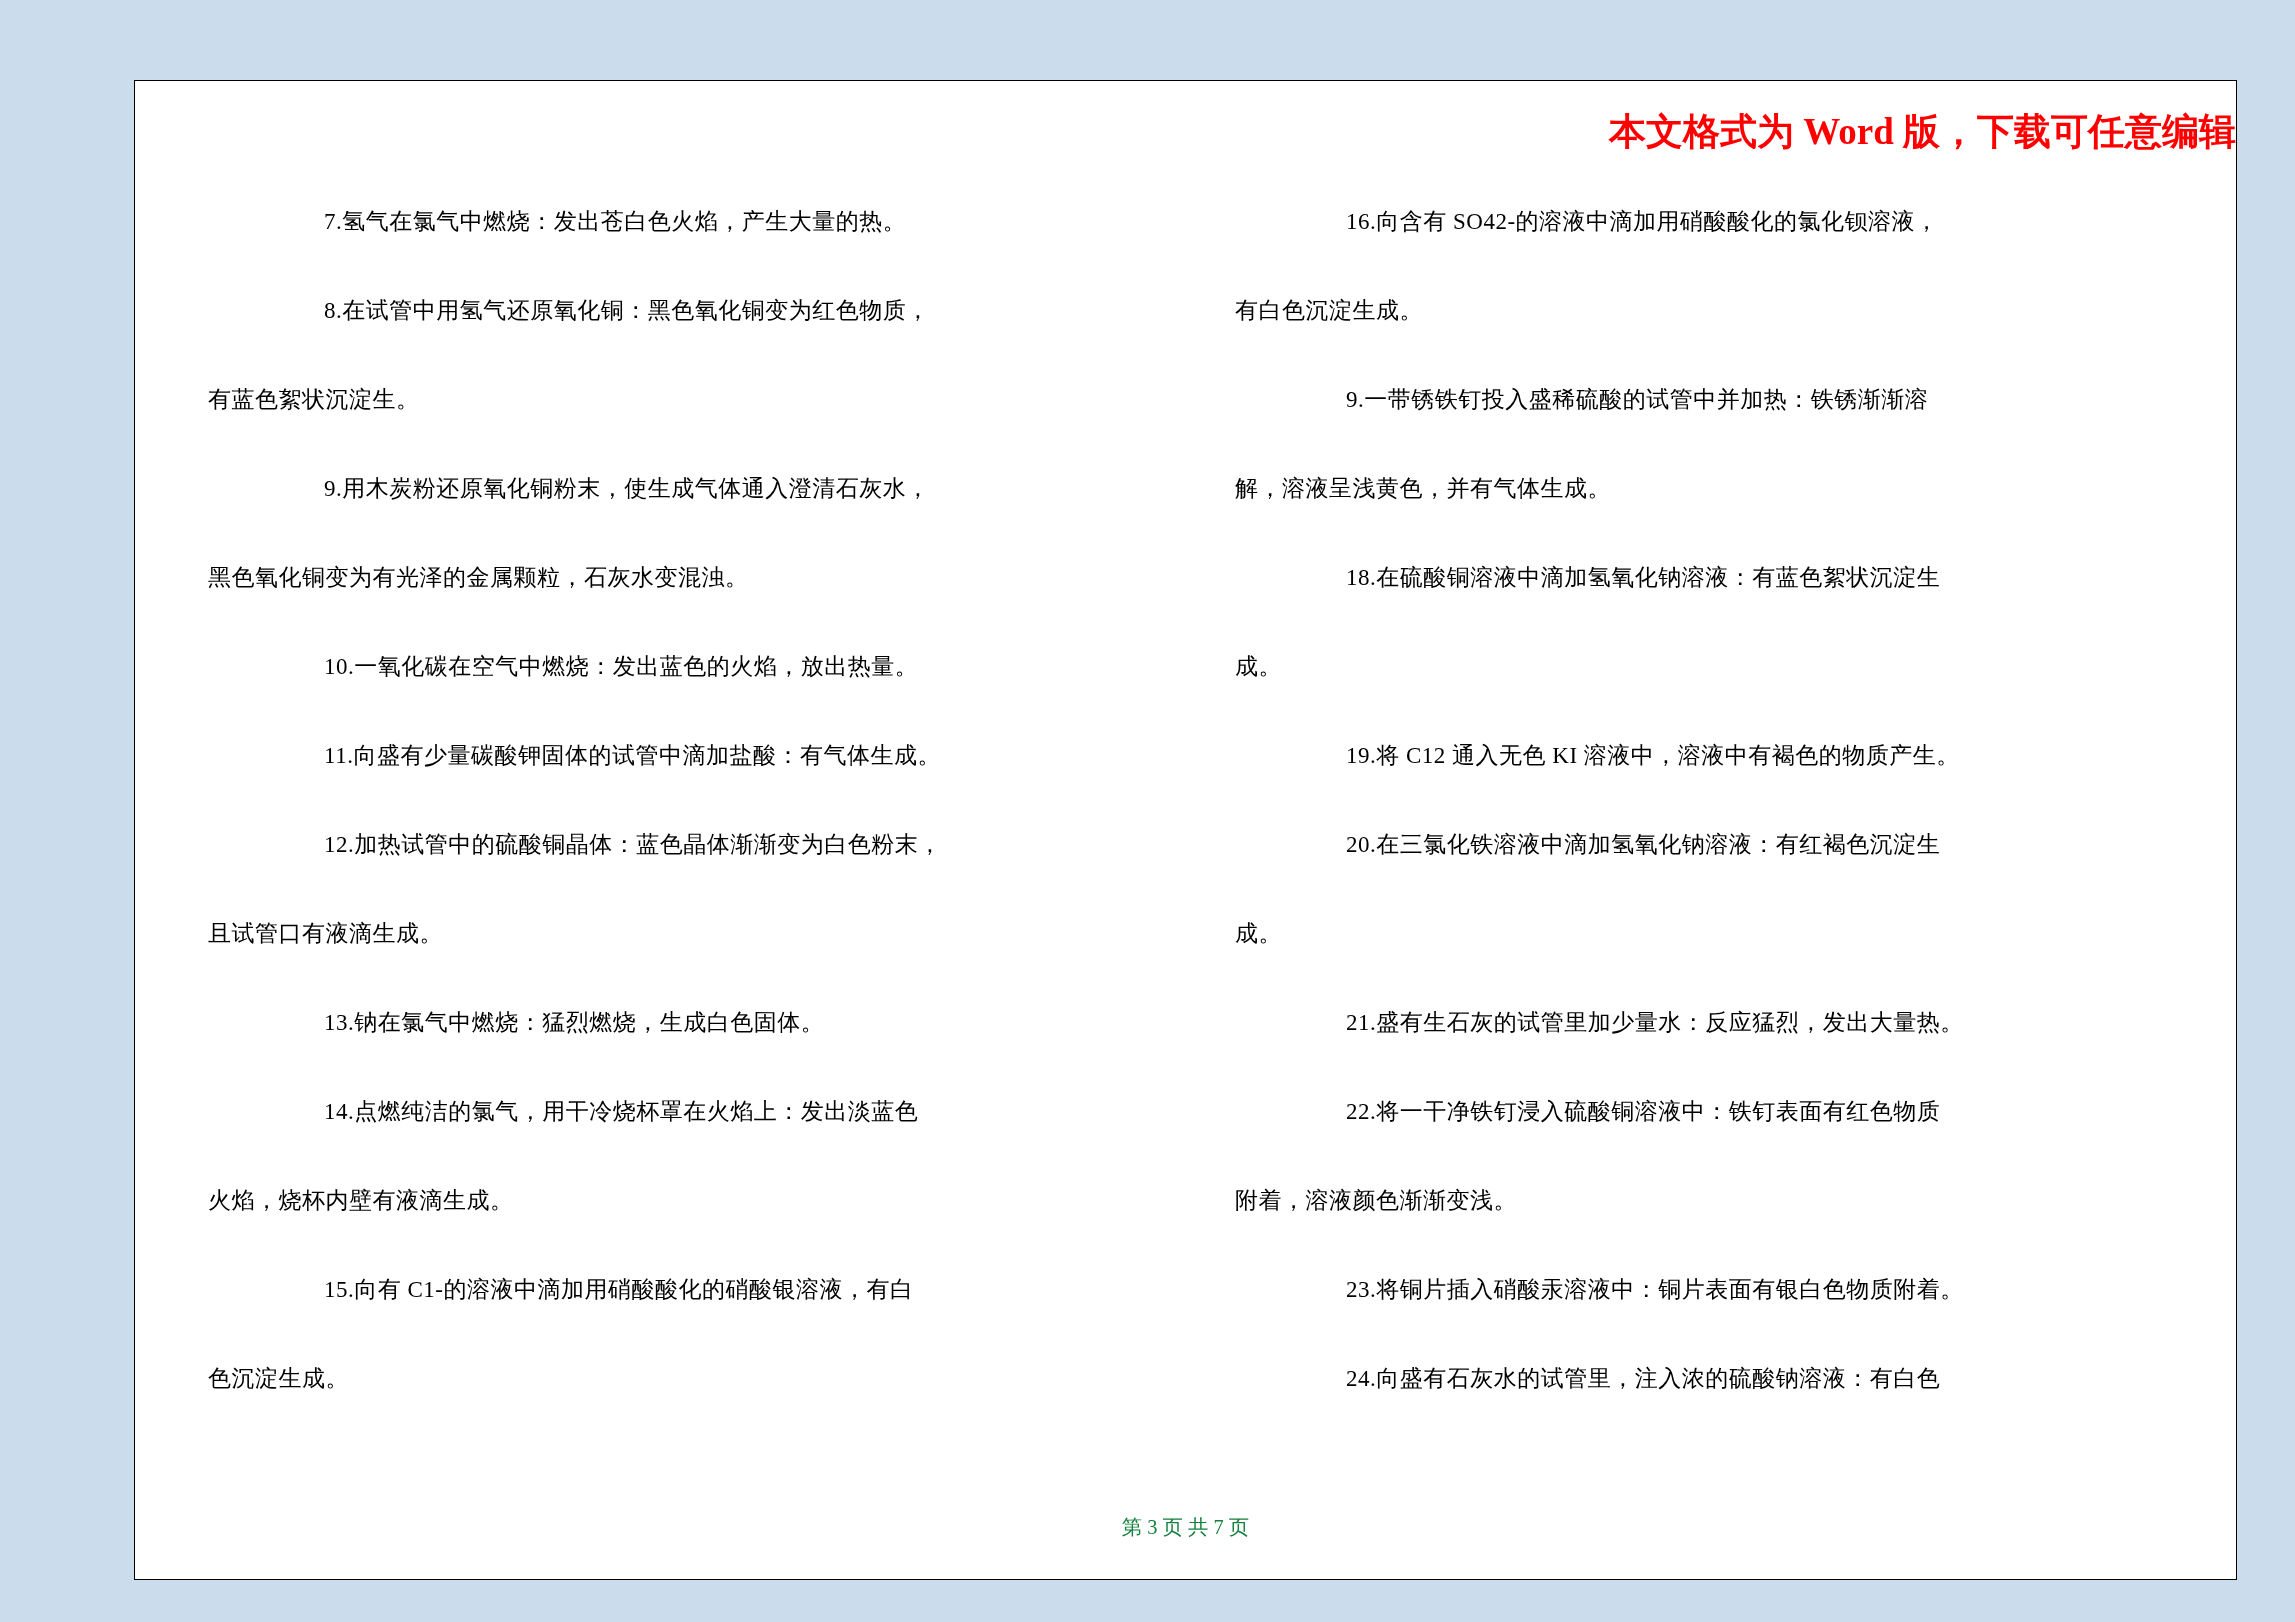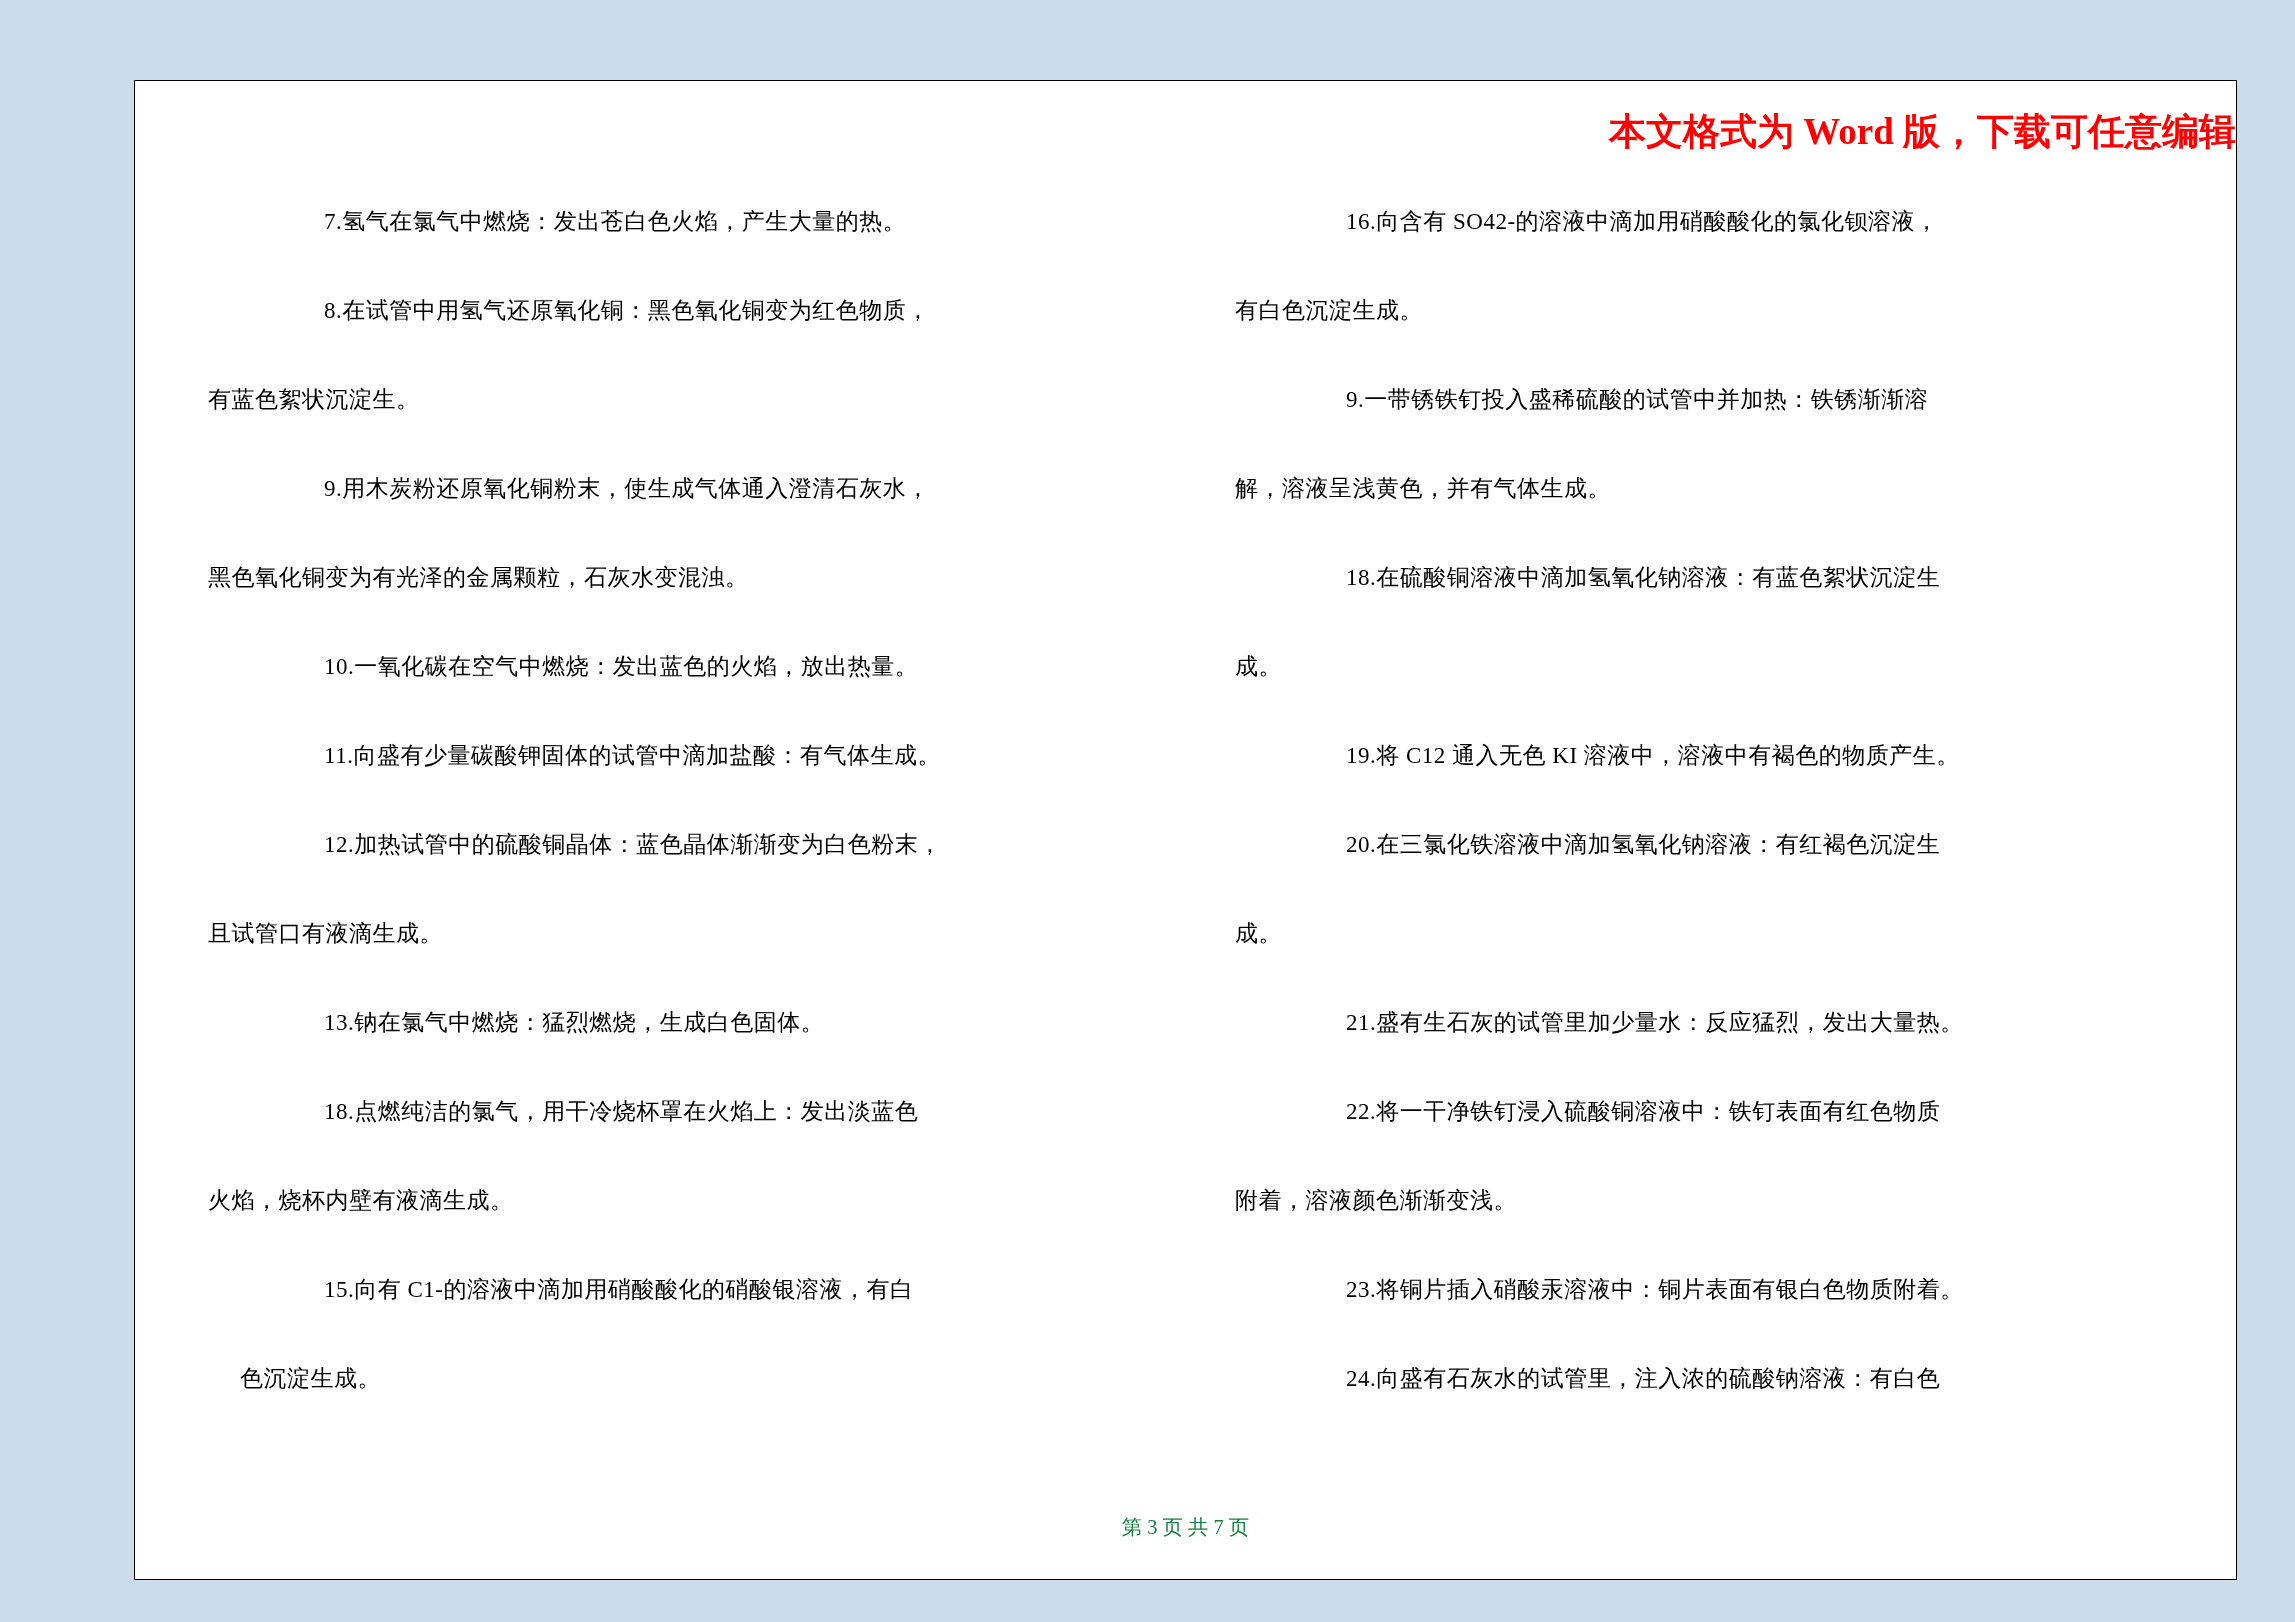--- a/index.html
+++ b/index.html
@@ -66,24 +66,24 @@
       <div class="text-line" style="left: 189px; top: 96px;">7.氢气在氯气中燃烧：发出苍白色火焰，产生大量的热。</div>
       <div class="text-line" style="left: 189px; top: 185px;">8.在试管中用氢气还原氧化铜：黑色氧化铜变为红色物质，</div>
       <div class="text-line" style="left: 73px; top: 274px;">有蓝色絮状沉淀生。</div>
       <div class="text-line" style="left: 189px; top: 363px;">9.用木炭粉还原氧化铜粉末，使生成气体通入澄清石灰水，</div>
       <div class="text-line" style="left: 73px; top: 452px;">黑色氧化铜变为有光泽的金属颗粒，石灰水变混浊。</div>
       <div class="text-line" style="left: 189px; top: 541px;">10.一氧化碳在空气中燃烧：发出蓝色的火焰，放出热量。</div>
       <div class="text-line" style="left: 189px; top: 630px;">11.向盛有少量碳酸钾固体的试管中滴加盐酸：有气体生成。</div>
       <div class="text-line" style="left: 189px; top: 719px;">12.加热试管中的硫酸铜晶体：蓝色晶体渐渐变为白色粉末，</div>
       <div class="text-line" style="left: 73px; top: 808px;">且试管口有液滴生成。</div>
       <div class="text-line" style="left: 189px; top: 897px;">13.钠在氯气中燃烧：猛烈燃烧，生成白色固体。</div>
-      <div class="text-line" style="left: 189px; top: 986px;">18.点燃纯洁的氯气，用干冷烧杯罩在火焰上：发出淡蓝色</div>
+      <div class="text-line" style="left: 189px; top: 986px;">14.点燃纯洁的氯气，用干冷烧杯罩在火焰上：发出淡蓝色</div>
       <div class="text-line" style="left: 73px; top: 1075px;">火焰，烧杯内壁有液滴生成。</div>
       <div class="text-line" style="left: 189px; top: 1164px;">15.向有 C1-的溶液中滴加用硝酸酸化的硝酸银溶液，有白</div>
-      <div class="text-line" style="left: 73px; top: 1253px; margin-left: 32px;">色沉淀生成。</div>
+      <div class="text-line" style="left: 73px; top: 1253px;">色沉淀生成。</div>
     </div>
   <div id="right-column">
       <div class="text-line" style="left: 1211px; top: 96px;">16.向含有 SO42-的溶液中滴加用硝酸酸化的氯化钡溶液，</div>
       <div class="text-line" style="left: 1100px; top: 185px;">有白色沉淀生成。</div>
       <div class="text-line" style="left: 1211px; top: 274px;">9.一带锈铁钉投入盛稀硫酸的试管中并加热：铁锈渐渐溶</div>
       <div class="text-line" style="left: 1100px; top: 363px;">解，溶液呈浅黄色，并有气体生成。</div>
       <div class="text-line" style="left: 1211px; top: 452px;">18.在硫酸铜溶液中滴加氢氧化钠溶液：有蓝色絮状沉淀生</div>
       <div class="text-line" style="left: 1100px; top: 541px;">成。</div>
       <div class="text-line" style="left: 1211px; top: 630px;">19.将 C12 通入无色 KI 溶液中，溶液中有褐色的物质产生。</div>
       <div class="text-line" style="left: 1211px; top: 719px; text-align: center;">20.在三氯化铁溶液中滴加氢氧化钠溶液：有红褐色沉淀生</div>

